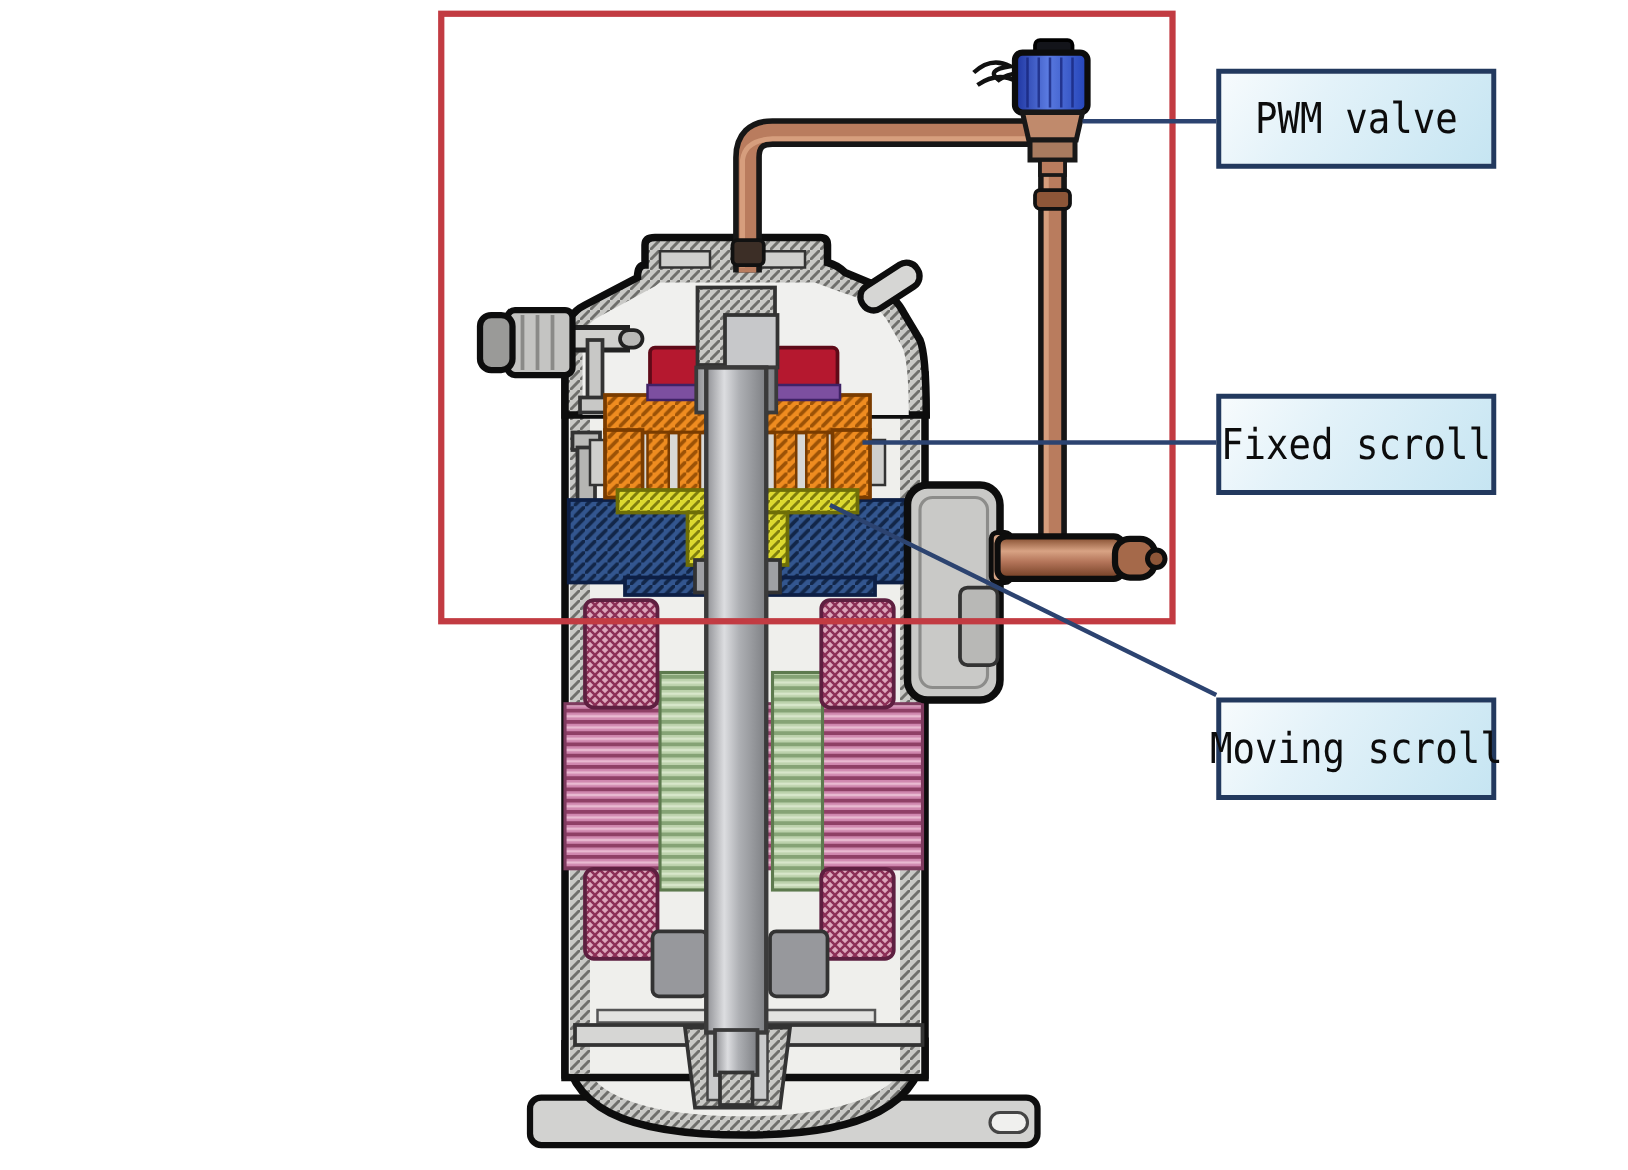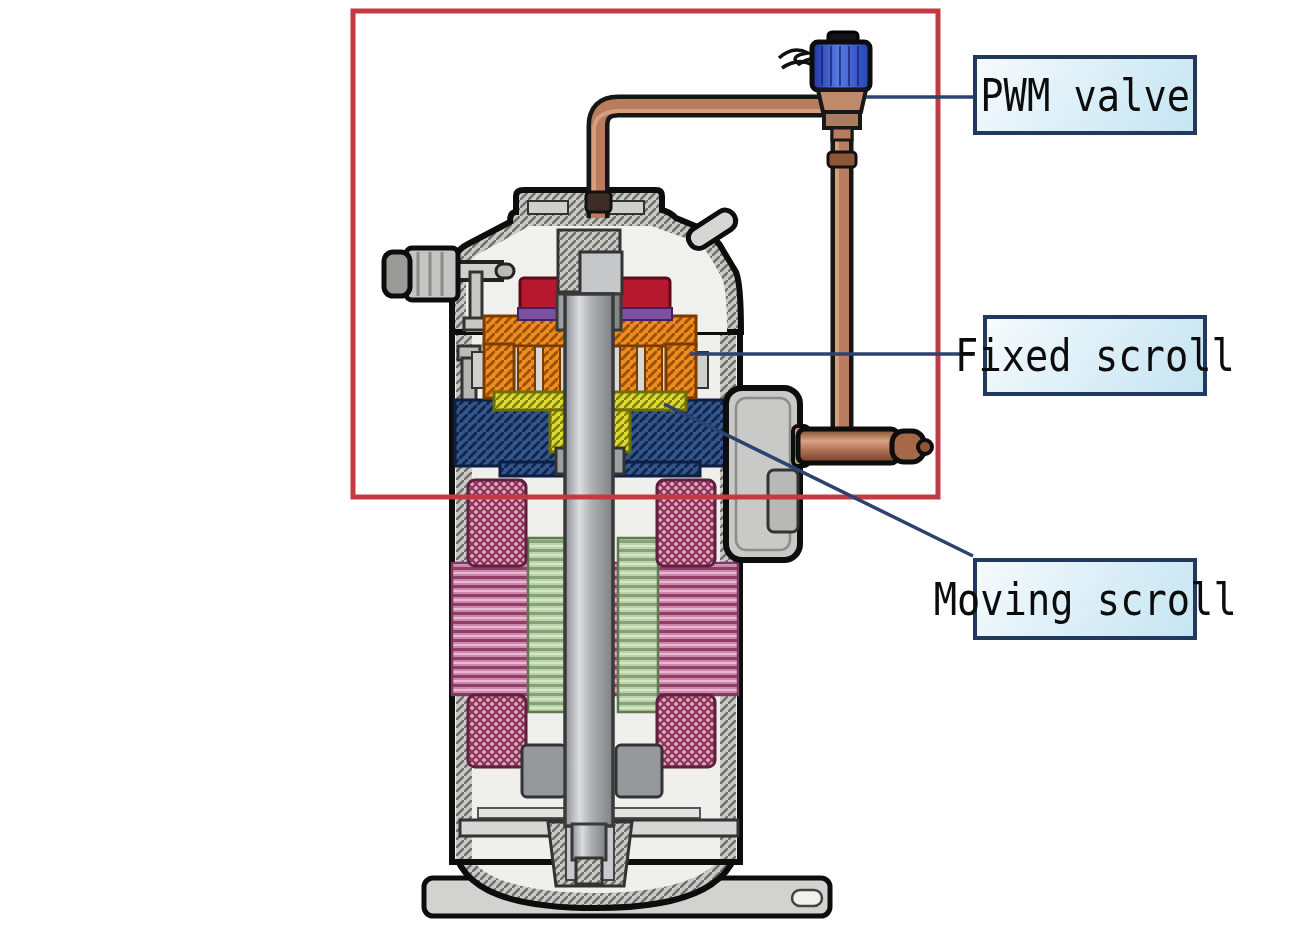--- a/index.html
+++ b/index.html
@@ -3,24 +3,24 @@
 <meta charset="utf-8">
 <style>
   html,body{margin:0;padding:0;background:#ffffff;}
   .stage{position:relative;width:1302px;height:936px;background:#ffffff;overflow:hidden;
          font-family:"DejaVu Sans Mono", "Liberation Mono", monospace;}
   .stage svg{position:absolute;left:0;top:0;}
   .callout{position:absolute;box-sizing:border-box;width:224px;
            border:4px solid var(--label-border,#22395e);
            background:linear-gradient(125deg,#f7fbfd 0%,#e3f2f9 35%,var(--label-background,#c6e5f2) 100%);
            display:flex;align-items:center;justify-content:center;
-           color:#0c0c0c;font-size:44px;white-space:nowrap;}
+           color:#0c0c0c;font-size:34px;white-space:nowrap;}
   .callout .txt{display:inline-block;transform:scaleX(0.88);}
   .pwm{left:973px;top:55px;height:80px;}
-  .fixed{left:973px;top:315px;height:81px;margin-left:10px;}
+  .fixed{left:973px;top:315px;height:81px;}
   .moving{left:973px;top:514px;height:82px;margin-top:44px;}
 </style>
 </head>
 <body>
 
 <div class="stage">
 
 <svg width="1302" height="936" viewBox="0 0 1302 936">
   <defs>
     <pattern id="hatch" width="8" height="8" patternUnits="userSpaceOnUse">

